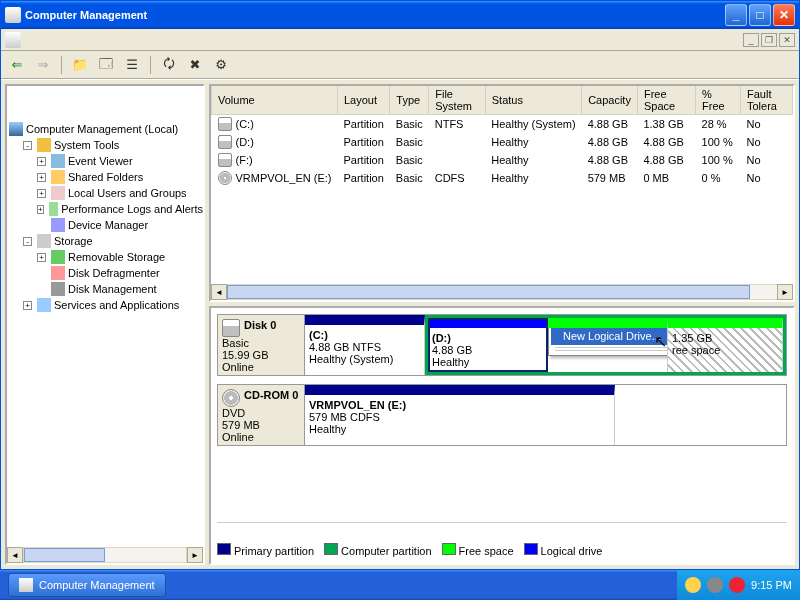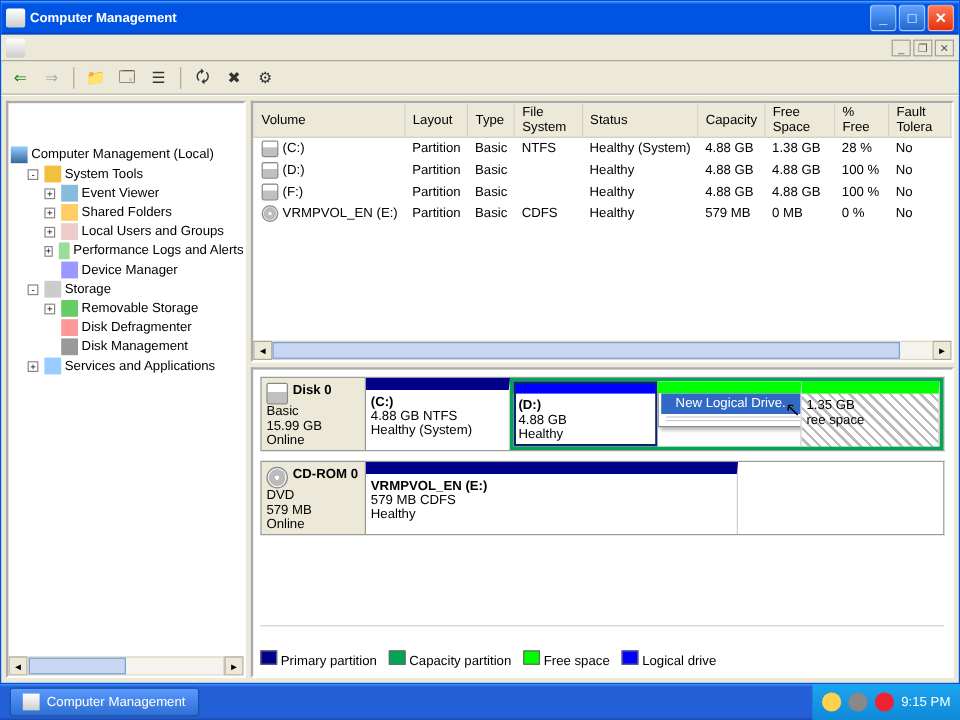--- a/index.html
+++ b/index.html
@@ -323,21 +323,21 @@
             <div class="part" style="border-top-color:#00008b;flex:0 0 310px;">
               <b>VRMPVOL_EN (E:)</b><br>
               <span>579 MB CDFS</span><br>
               <span>Healthy</span>
             </div>
           </div>
         </div>
 
         <div class="legend">
           <span><span class="lg-box" style="background:#00008b"></span><span>Primary partition</span></span>
-          <span><span class="lg-box" style="background:#00a651"></span><span>Capacity partition</span></span>
+          <span><span class="lg-box" style="background:#00a651"></span><span>Computer partition</span></span>
           <span><span class="lg-box" style="background:#00ff00"></span><span>Free space</span></span>
           <span><span class="lg-box" style="background:#0000ff"></span><span>Logical drive</span></span>
         </div>
       </div>
     </div>
   </div>
 </div>
 
 <div class="taskbar">
   <div class="task-btn">

